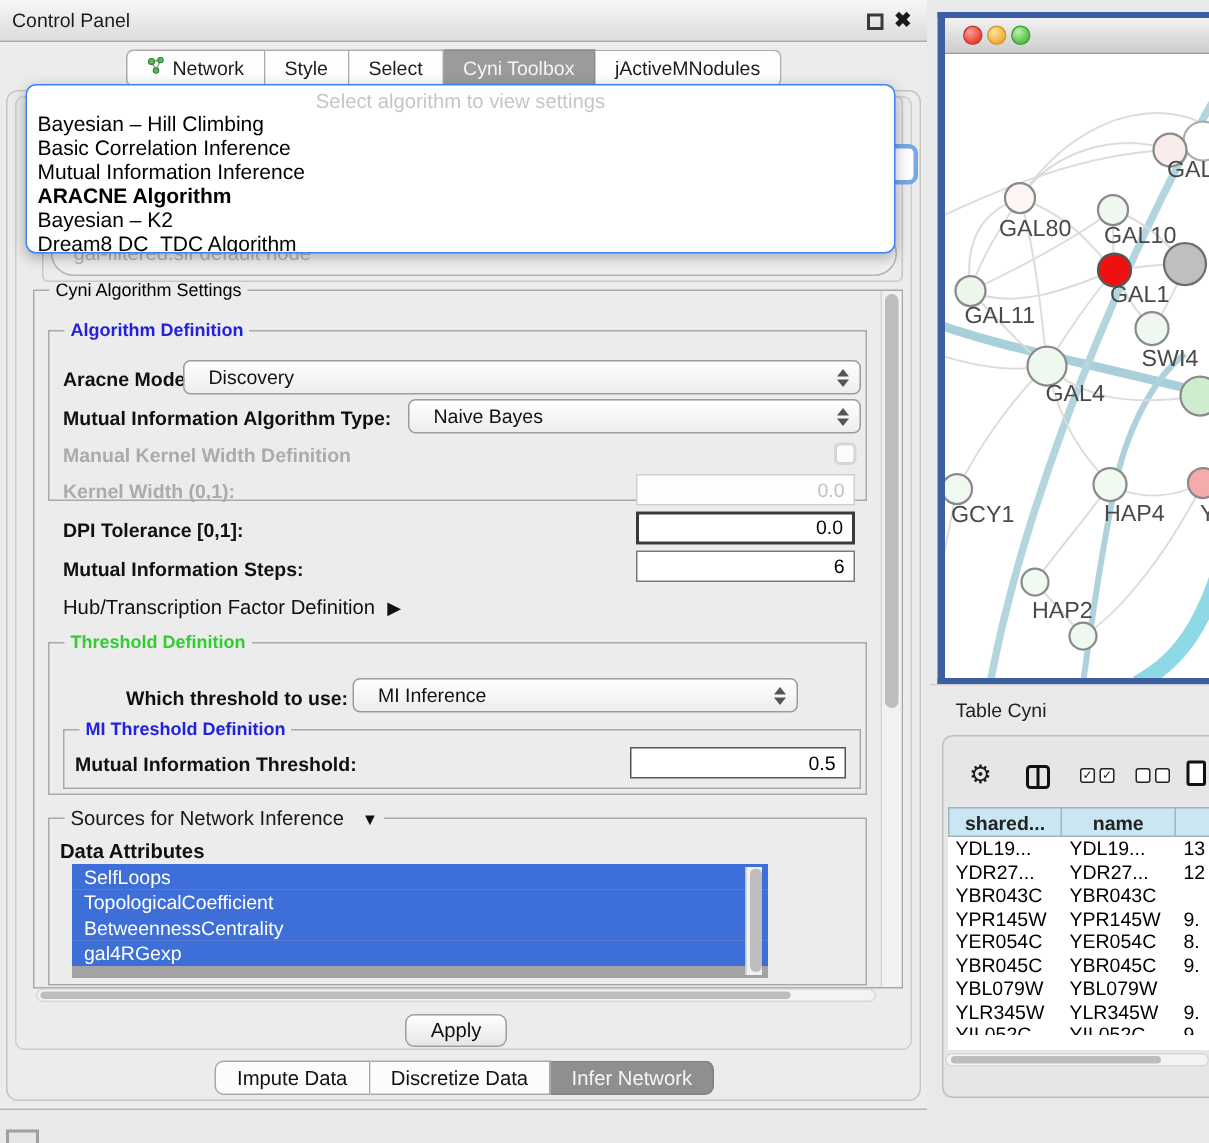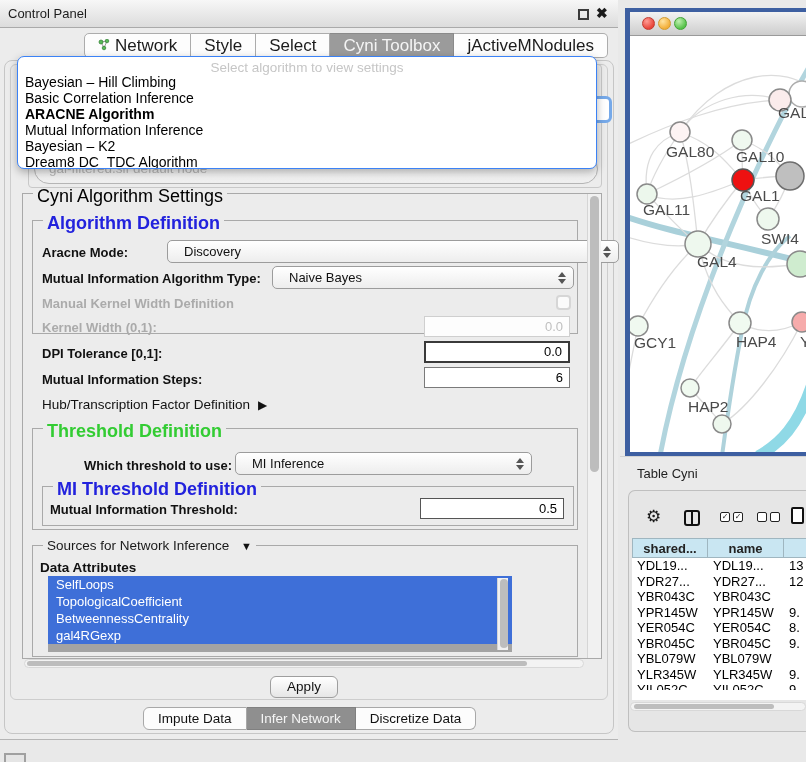--- a/index.html
+++ b/index.html
@@ -16,21 +16,21 @@
   #cp { left:0; top:0; width:618px; height:740px; background:#ececec; border-bottom:1px solid #b5b5b5; }
   #cp-titlebar { left:0; top:0; width:618px; height:28px;
     background:linear-gradient(#f7f7f7,#dcdcdc); border-bottom:1px solid #aaa; }
   #cp-title { left:8px; top:6px; font-size:13px; color:#1c1c1c; }
   #float-icon { left:578px; top:9px; width:11px; height:11px; border:2px solid #3a3a3a; background:transparent; }
   #close-icon { left:596px; top:5px; font-size:14px; font-weight:bold; color:#1a1a1a; }
 
   
   #cp-tabs { left:84px; top:33px; height:25px; display:flex; z-index:3; }
   .tab { height:25px; padding:0 13px; background:#fdfdfd; border:1px solid #acacac; border-left:none;
-    font-size:17px; display:flex; align-items:center; gap:5px; color:#1c1c1c; }
+    font-size:13px; display:flex; align-items:center; gap:5px; color:#1c1c1c; }
   .tab:first-child { border-left:1px solid #acacac; border-radius:5px 0 0 5px; }
   .tab:last-child { border-radius:0 5px 5px 0; }
   .tab.selected { background:#9b9b9b; color:#f4f4f4; border-color:#8a8a8a; }
 
   
   #cp-outer { left:4px; top:60px; width:610px; height:674px; border:1px solid #c6c6c6; border-radius:8px; background:#ececec; }
   #cp-inner { left:10px; top:64px; width:598px; height:636px; border:1px solid #cdcdcd; border-radius:6px; background:#ececec; }
 
   
   #inference-group { left:28px; top:64px; width:574px; height:124px; border:1px solid #c8c8c8; border-radius:4px; z-index:1; }
@@ -41,21 +41,21 @@
 
   
   #popup { left:17px; top:56px; width:580px; height:113px; background:#fff; border:1px solid #3b82f6;
     border-radius:7px; box-shadow:0 3px 9px rgba(0,0,0,0.3); z-index:30; overflow:hidden; }
   .popup-placeholder { height:17px; text-align:center; color:#c6c6c6; font-size:13.5px; padding-top:3px; }
   .popup-item { height:16.1px; line-height:16.1px; padding-left:7px; font-size:14px; color:#000; white-space:nowrap; }
   .popup-item.bold { font-weight:bold; }
 
   
   .group { position:absolute; border:1px solid #a9a9a9; }
-  .group-title { position:absolute; top:-8px; left:10px; background:#ececec; padding:0 4px; font-size:18px; font-weight:bold; white-space:nowrap; }
+  .group-title { position:absolute; top:-8px; left:10px; background:#ececec; padding:0 4px; font-size:12px; font-weight:bold; white-space:nowrap; }
   .t-blue  { color:#2222dd; }
   .t-green { color:#33cc33; }
   .t-black { color:#1a1a1a; font-weight:normal; font-size:13.5px; }
 
   .flabel { position:absolute; font-size:13px; font-weight:bold; color:#111; white-space:nowrap; }
   .flabel.disabled { color:#ababab; }
 
   .combo { position:absolute; border:1px solid #9c9c9c; border-radius:5px; background:linear-gradient(#ffffff,#ededed);
     font-size:13px; color:#111; display:flex; align-items:center; padding-left:16px; }
   .stepper { margin-left:auto; margin-right:7px; display:flex; flex-direction:column; gap:2px; }
@@ -163,36 +163,36 @@
     </div>
 
   <div class="abs" id="inference-group"></div>
   <div class="abs" id="focus-combo-fragment"></div>
   <div class="abs" id="gal-combo">gal-filtered.sif default node</div>
 
   <div class="abs" id="popup">
     <div class="popup-placeholder">Select algorithm to view settings</div>
   <div class="popup-item">Bayesian – Hill Climbing</div>
       <div class="popup-item">Basic Correlation Inference</div>
+      <div class="popup-item">Mutual Information Inference</div>
       <div class="popup-item bold">ARACNE Algorithm</div>
-      <div class="popup-item">Mutual Information Inference</div>
       <div class="popup-item">Bayesian – K2</div>
       <div class="popup-item">Dream8 DC_TDC Algorithm</div>
     </div>
 
   <div class="group" id="settings-group" style="left:22px;top:193px;width:580px;height:466px;">
     <span class="group-title" style="font-weight:normal;">Cyni Algorithm Settings</span>
   </div>
 
   <div class="group" id="algdef-group" style="left:32px;top:220px;width:546px;height:114px;">
     <span class="group-title t-blue">Algorithm Definition</span>
   </div>
 
   <span class="flabel" style="left:42px;top:245px;">Aracne Mode:</span>
-  <div class="combo" style="left:122px;top:240px;width:452px;height:23px;margin-left:45px;">
+  <div class="combo" style="left:122px;top:240px;width:452px;height:23px;">
     <span>Discovery</span>
     <span class="stepper">
         <span class="tri-up"></span>
         <span class="tri-down"></span>
       </span>
   </div>
 
   <span class="flabel" style="left:42px;top:271px;">Mutual Information Algorithm Type:</span>
   <div class="combo" style="left:272px;top:266px;width:302px;height:23px;">
     <span>Naive Bayes</span>
@@ -259,22 +259,22 @@
     <span class="sb-thumb" style="left:2px;top:2px;width:9px;height:276px;"></span>
   </div>
   <div class="sb-track-h" style="left:24px;top:659px;width:560px;height:9px;">
     <span class="sb-thumb" style="left:2px;top:1px;width:500px;height:5px;"></span>
   </div>
 
   <div class="abs" id="apply-btn">Apply</div>
 
   <div class="abs" id="bottom-tabs">
       <div class="btab">Impute Data</div>
+      <div class="btab">Discretize Data</div>
       <div class="btab selected">Infer Network</div>
-      <div class="btab">Discretize Data</div>
     </div>
 </div>
 
 <div class="abs" id="mini-box"></div>
 
 <div class="abs" id="net-win">
   <div class="abs" id="net-titlebar">
     <span class="traffic" id="tl-red"></span>
     <span class="traffic" id="tl-yellow"></span>
     <span class="traffic" id="tl-green"></span>

